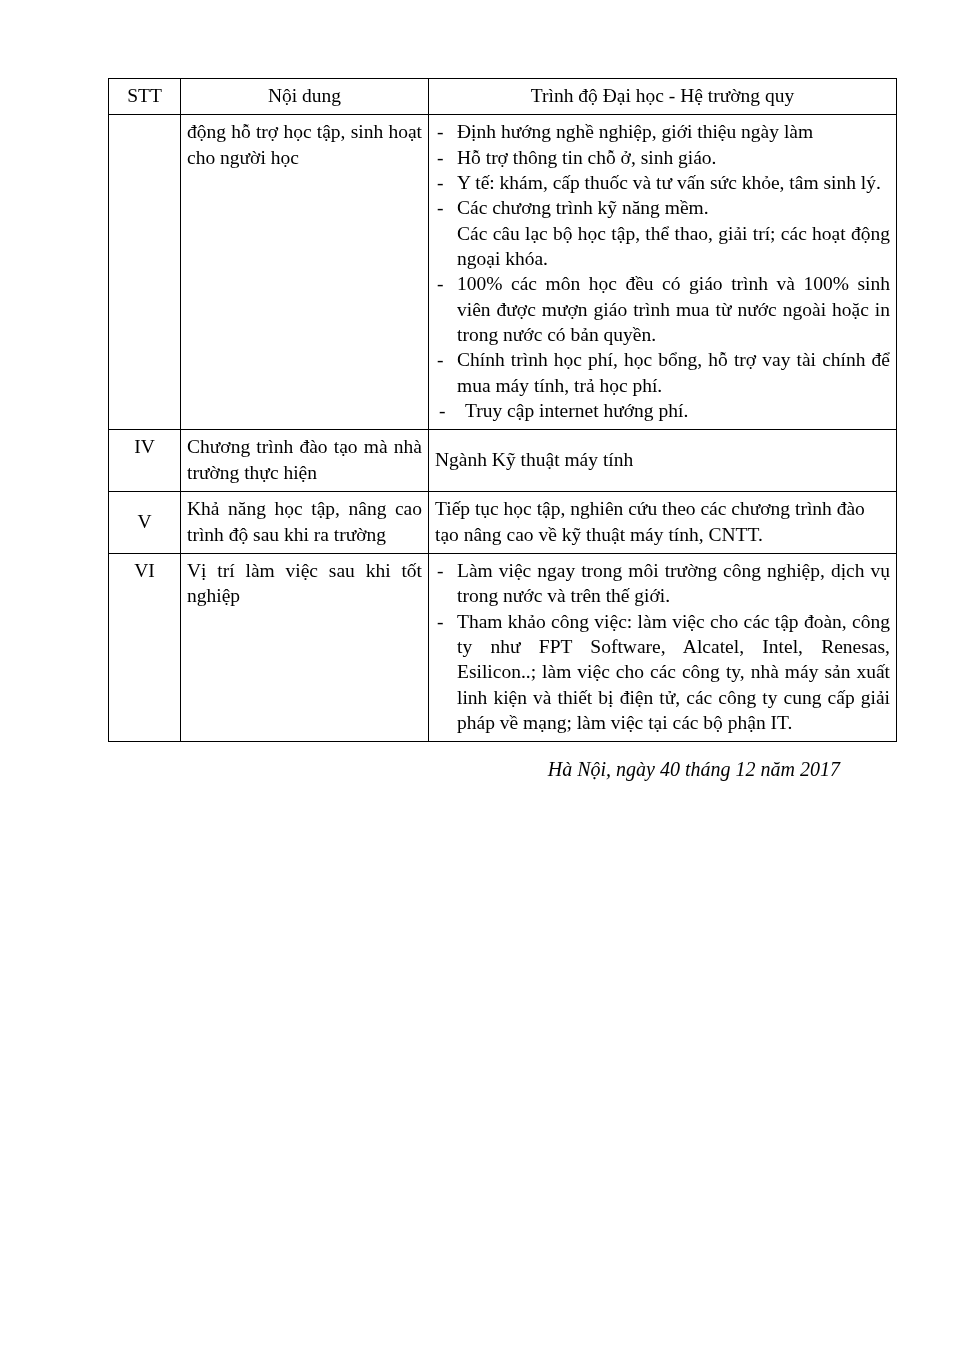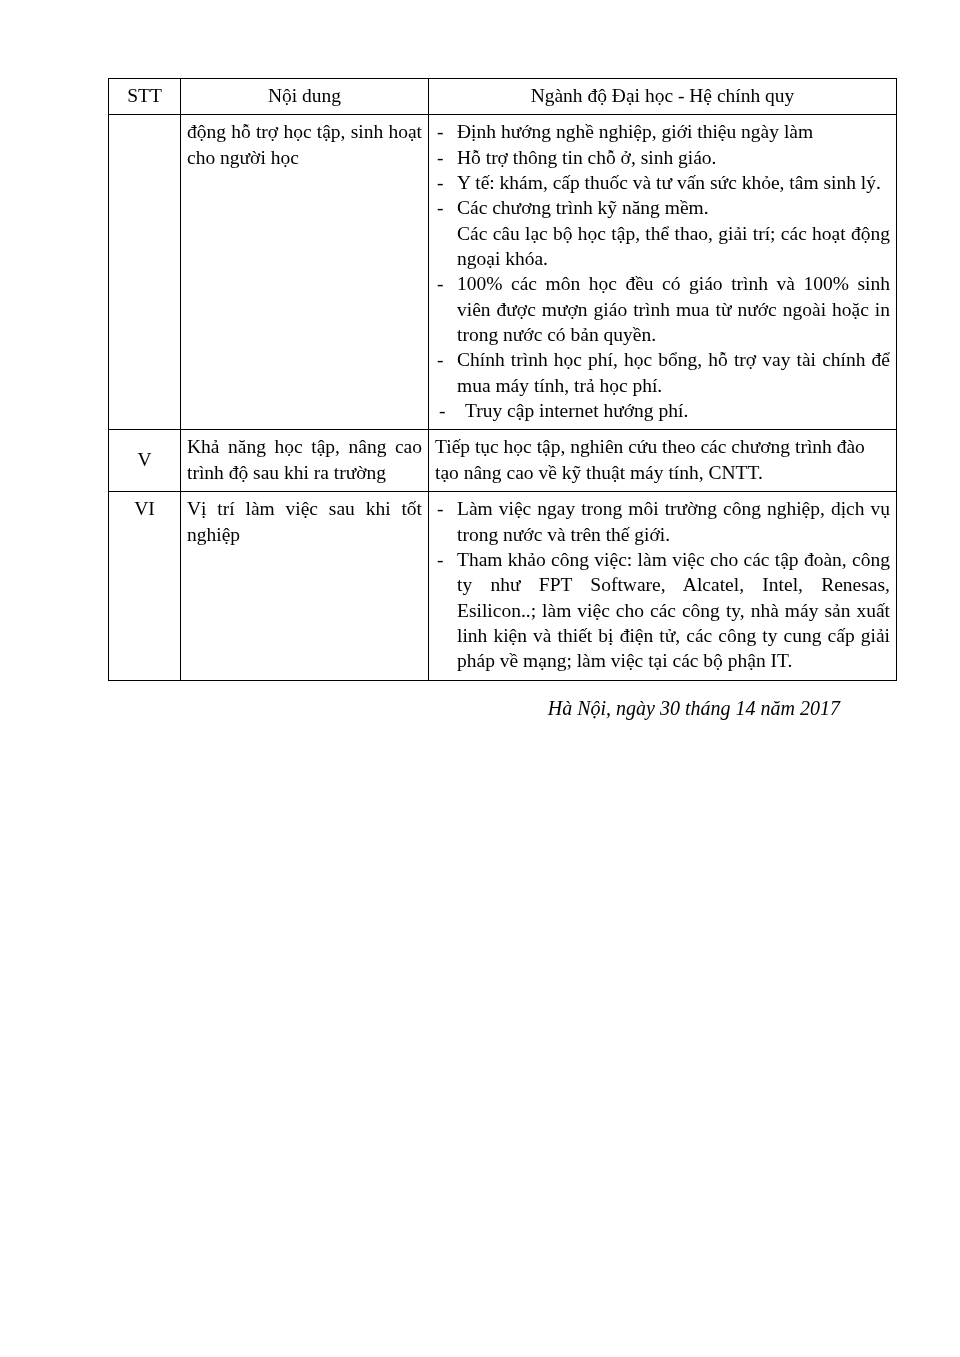--- a/index.html
+++ b/index.html
@@ -105,21 +105,21 @@
   <table class="doc-table">
     <colgroup>
       <col class="c-stt">
       <col class="c-noidung">
       <col class="c-trinhdo">
     </colgroup>
     <thead>
       <tr>
         <th class="h-stt">STT</th>
         <th>Nội dung</th>
-        <th>Ngành độ Đại học - Hệ chính quy</th>
+        <th>Trình độ Đại học - Hệ trường quy</th>
       </tr>
     </thead>
     <tbody>
 
       <tr>
         <td class="stt"></td>
         <td class="noidung just">động hỗ trợ học tập, sinh hoạt cho người học</td>
         <td class="trinhdo">
           <ul class="dashlist">
             <li>Định hướng nghề nghiệp, giới thiệu ngày làm</li>
@@ -127,20 +127,25 @@
             <li>Y tế: khám, cấp thuốc và tư vấn sức khỏe, tâm sinh lý.</li>
             <li>Các chương trình kỹ năng mềm.</li>
             <li class="nodash">Các câu lạc bộ học tập, thể thao, giải trí; các hoạt động ngoại khóa.</li>
             <li>100% các môn học đều có giáo trình và 100% sinh viên được mượn giáo trình mua từ nước ngoài hoặc in trong nước có bản quyền.</li>
             <li>Chính trình học phí, học bổng, hỗ trợ vay tài chính để mua máy tính, trả học phí.</li>
             <li class="indent-extra">Truy cập internet hướng phí.</li>
           </ul>
         </td>
       </tr>
 
+      <tr>
+        <td class="stt">IV</td>
+        <td class="noidung">Chương trình đào tạo mà nhà trường thực hiện</td>
+        <td class="trinhdo pad-mid">Ngành Kỹ thuật máy tính</td>
+      </tr>
 
       <tr>
         <td class="stt mid">V</td>
         <td class="noidung">Khả năng học tập, nâng cao trình độ sau khi ra trường</td>
         <td class="trinhdo pad-mid">Tiếp tục học tập, nghiên cứu theo các chương trình đào tạo nâng cao về kỹ thuật máy tính, CNTT.</td>
       </tr>
 
       <tr>
         <td class="stt">VI</td>
         <td class="noidung just">Vị trí làm việc sau khi tốt nghiệp</td>
@@ -148,15 +153,15 @@
           <ul class="dashlist">
             <li>Làm việc ngay trong môi trường công nghiệp, dịch vụ trong nước và trên thế giới.</li>
             <li>Tham khảo công việc:  làm việc cho các tập đoàn, công ty như FPT Software, Alcatel, Intel, Renesas, Esilicon..; làm việc cho các công ty, nhà máy sản xuất linh kiện và thiết bị điện tử, các công ty cung cấp giải pháp về mạng; làm việc tại các bộ phận IT.</li>
           </ul>
         </td>
       </tr>
 
     </tbody>
   </table>
 
-  <div class="signature">Hà Nội, ngày 30 tháng 14 năm 2017</div>
+  <div class="signature">Hà Nội, ngày 40 tháng 12 năm 2017</div>
 
 </div>
 
 </body></html>

